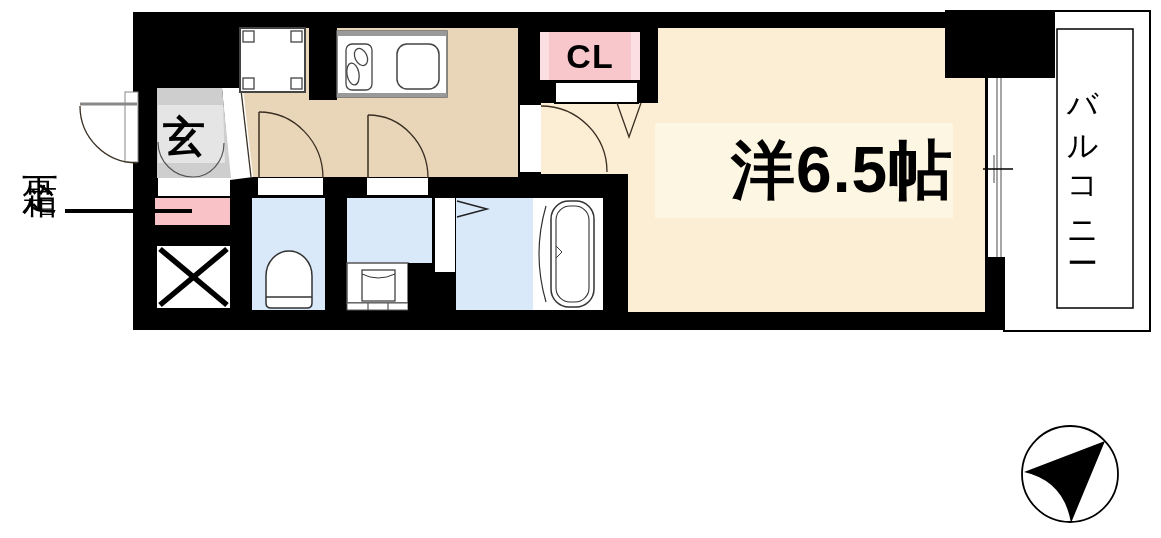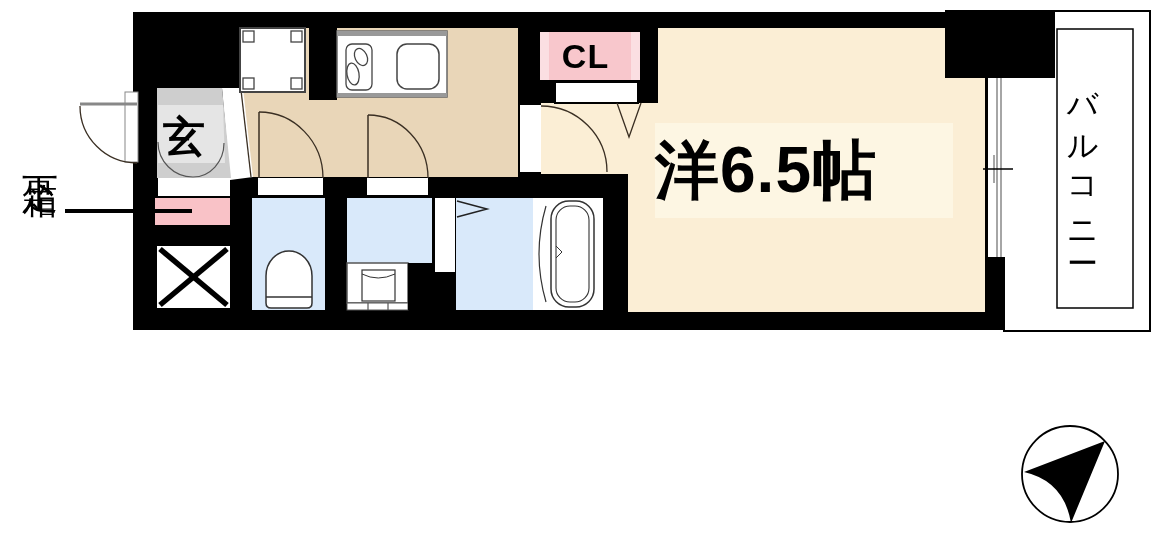--- a/index.html
+++ b/index.html
@@ -2,24 +2,24 @@
 <html><head>
 <meta charset="utf-8">
 <style>
   html,body{margin:0;padding:0;background:#fff;}
   #stage{position:relative;width:1161px;height:538px;background:#fff;overflow:hidden;
          font-family:"Liberation Sans","DejaVu Sans",sans-serif;}
   #plan-svg{position:absolute;left:0;top:0;}
   .lbl{position:absolute;color:#000;}
   .lbl-entrance{left:160px;top:112px;width:48px;height:50px;line-height:50px;
                 font-size:42px;font-weight:600;text-align:center;}
-  .lbl-closet{left:540px;top:32px;width:91px;height:48px;line-height:48px;
+  .lbl-closet{left:540px;top:32px;width:100px;height:48px;line-height:48px;
               font-size:34px;font-weight:600;text-align:center;letter-spacing:1px;}
   .lbl-room{left:655px;top:123px;width:298px;height:76px;line-height:95px;
-            font-size:64px;font-weight:700;text-align:left;letter-spacing:1px;}
+            font-size:64px;font-weight:700;text-align:right;letter-spacing:1px;}
   .lbl-balcony{left:1063px;top:70px;width:40px;height:230px;font-size:31px;font-weight:500;
                writing-mode:vertical-rl;letter-spacing:9px;text-align:left;}
   .lbl-shoebox{left:18px;top:148px;width:46px;height:130px;font-size:36px;font-weight:500;
                writing-mode:vertical-rl;text-orientation:upright;letter-spacing:4px;}
 </style>
 </head>
 <body>
 
 <div id="stage">
 

